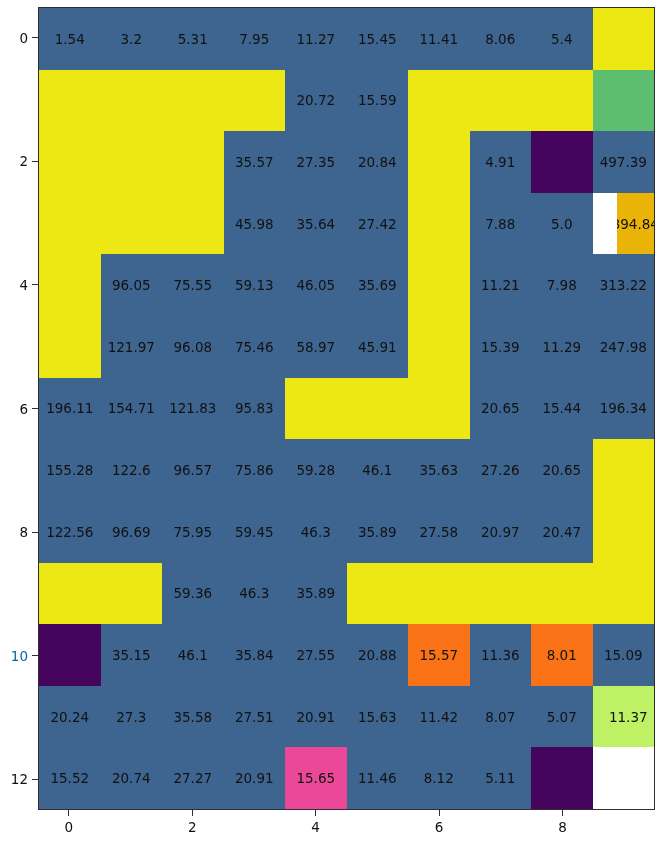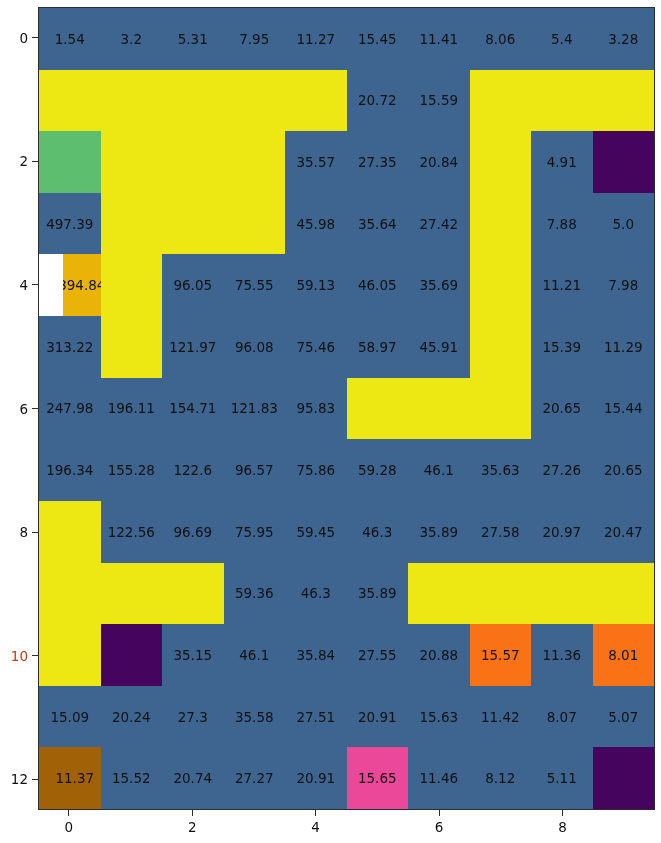--- a/index.html
+++ b/index.html
@@ -91,23 +91,20 @@
       </div>
       <div class="cell" style="background: rgb(62, 101, 144);">
         <span>11.41</span>
       </div>
       <div class="cell" style="background: rgb(62, 101, 144);">
         <span>8.06</span>
       </div>
       <div class="cell" style="background: rgb(62, 101, 144);">
         <span>5.4</span>
       </div>
-      <div class="cell" style="background: rgb(62, 101, 144);">
-        <span>3.28</span>
-      </div>
       <div class="cell" style="background: rgb(237, 232, 19);"></div>
       <div class="cell" style="background: rgb(237, 232, 19);"></div>
       <div class="cell" style="background: rgb(237, 232, 19);"></div>
       <div class="cell" style="background: rgb(237, 232, 19);"></div>
       <div class="cell" style="background: rgb(237, 232, 19);"></div>
       <div class="cell" style="background: rgb(62, 101, 144);">
         <span>20.72</span>
       </div>
       <div class="cell" style="background: rgb(62, 101, 144);">
         <span>15.59</span>
@@ -354,21 +351,21 @@
       </div>
       <div class="cell" style="background: rgb(62, 101, 144);">
         <span>11.42</span>
       </div>
       <div class="cell" style="background: rgb(62, 101, 144);">
         <span>8.07</span>
       </div>
       <div class="cell" style="background: rgb(62, 101, 144);">
         <span>5.07</span>
       </div>
-      <div class="cell" style="background: #a16207; padding-left: 10px;">
+      <div class="cell" style="background: #bef264; padding-left: 10px;">
         <span>11.37</span>
       </div>
       <div class="cell" style="background: rgb(62, 101, 144);">
         <span>15.52</span>
       </div>
       <div class="cell" style="background: rgb(62, 101, 144);">
         <span>20.74</span>
       </div>
       <div class="cell" style="background: rgb(62, 101, 144);">
         <span>27.27</span>
@@ -395,21 +392,21 @@
       <div class="ytick-label" style="top: 28.8846px; color: rgb(17, 17, 17);">0</div>
       <div class="ytick-mark" style="left: 32px; top: 160.923px; background: rgb(45, 45, 45);"></div>
       <div class="ytick-label" style="top: 152.423px; color: rgb(17, 17, 17);">2</div>
       <div class="ytick-mark" style="left: 32px; top: 284.462px; background: rgb(45, 45, 45);"></div>
       <div class="ytick-label" style="top: 275.962px; color: rgb(17, 17, 17);">4</div>
       <div class="ytick-mark" style="left: 32px; top: 408px; background: rgb(45, 45, 45);"></div>
       <div class="ytick-label" style="top: 399.5px; color: rgb(17, 17, 17);">6</div>
       <div class="ytick-mark" style="left: 32px; top: 531.538px; background: rgb(45, 45, 45);"></div>
       <div class="ytick-label" style="top: 523.038px; color: rgb(17, 17, 17);">8</div>
       <div class="ytick-mark" style="left: 32px; top: 655.077px; background: rgb(45, 45, 45);"></div>
-      <div class="ytick-label" style="top: 646.577px; color: #c2410c;">10</div>
+      <div class="ytick-label" style="top: 646.577px; color: #0369a1;">10</div>
       <div class="ytick-mark" style="left: 32px; top: 778.615px; background: rgb(45, 45, 45);"></div>
       <div class="ytick-label" style="top: 770.115px; color: rgb(17, 17, 17);">12</div>
     </div>
   <div id="xaxis">
       <div class="xtick-mark" style="left: 68.35px; top: 810px; background: rgb(45, 45, 45);"></div>
       <div class="xtick-label" style="left: 50.85px; top: 818px; color: rgb(17, 17, 17);">0</div>
       <div class="xtick-mark" style="left: 191.75px; top: 810px; background: rgb(45, 45, 45);"></div>
       <div class="xtick-label" style="left: 174.25px; top: 818px; color: rgb(17, 17, 17);">2</div>
       <div class="xtick-mark" style="left: 315.15px; top: 810px; background: rgb(45, 45, 45);"></div>
       <div class="xtick-label" style="left: 297.65px; top: 818px; color: rgb(17, 17, 17);">4</div>

